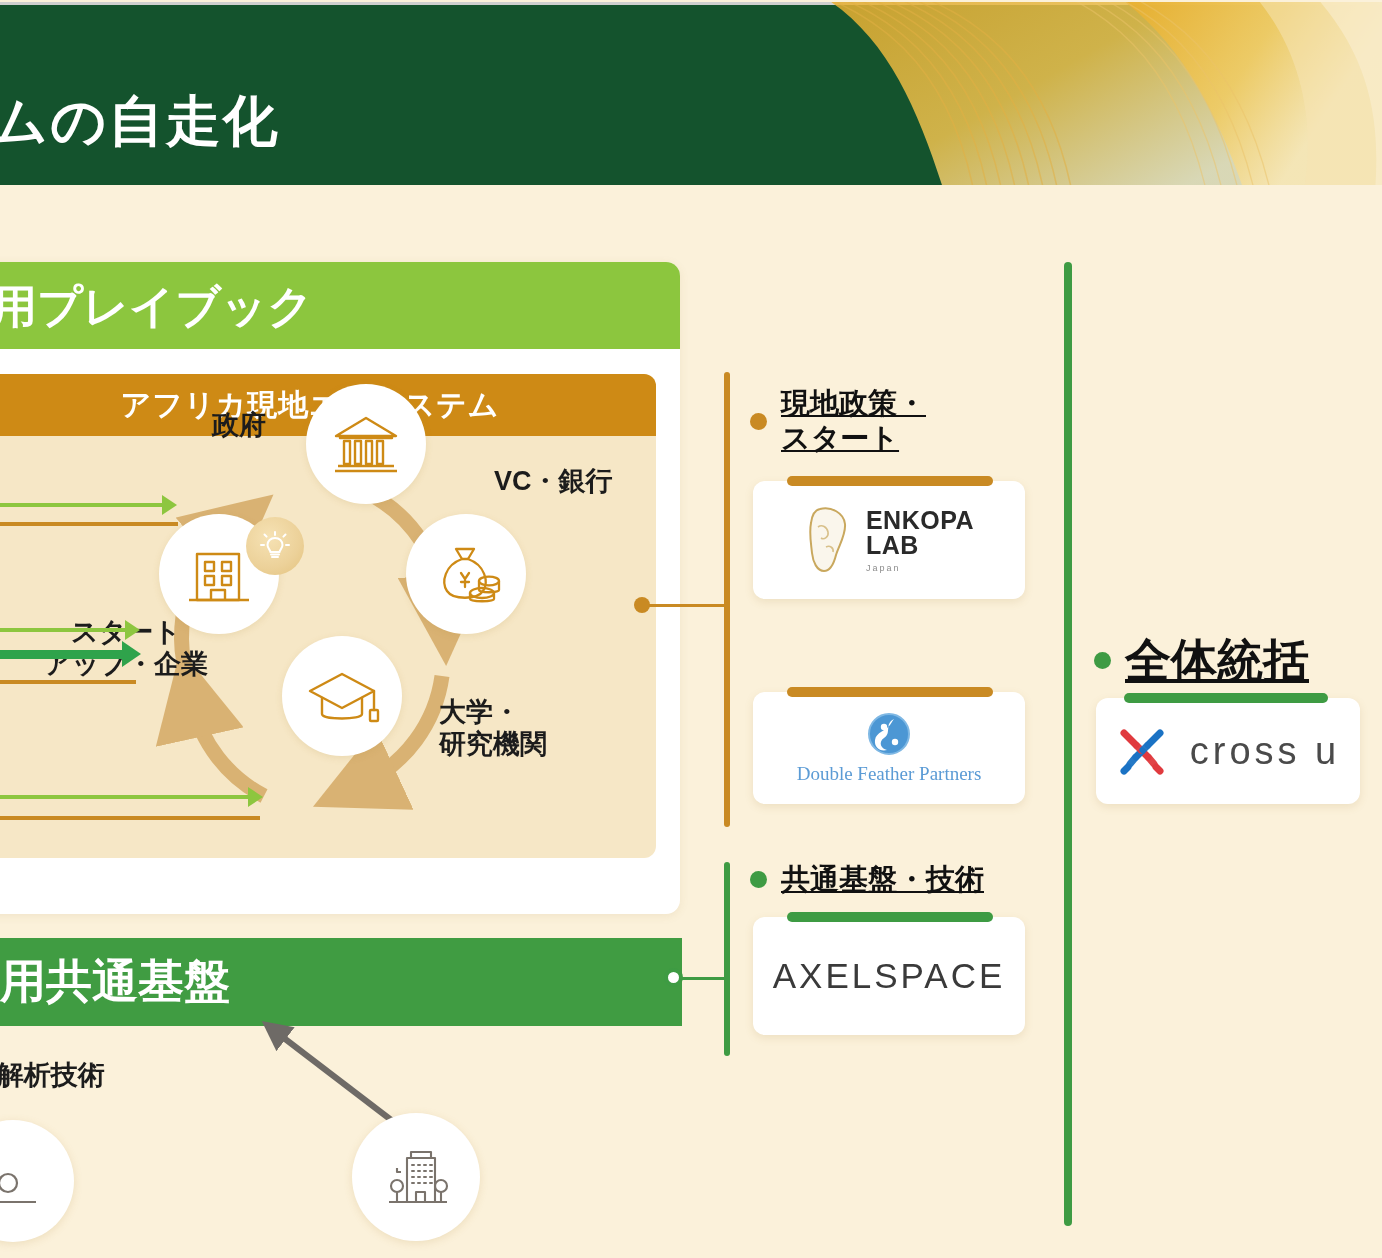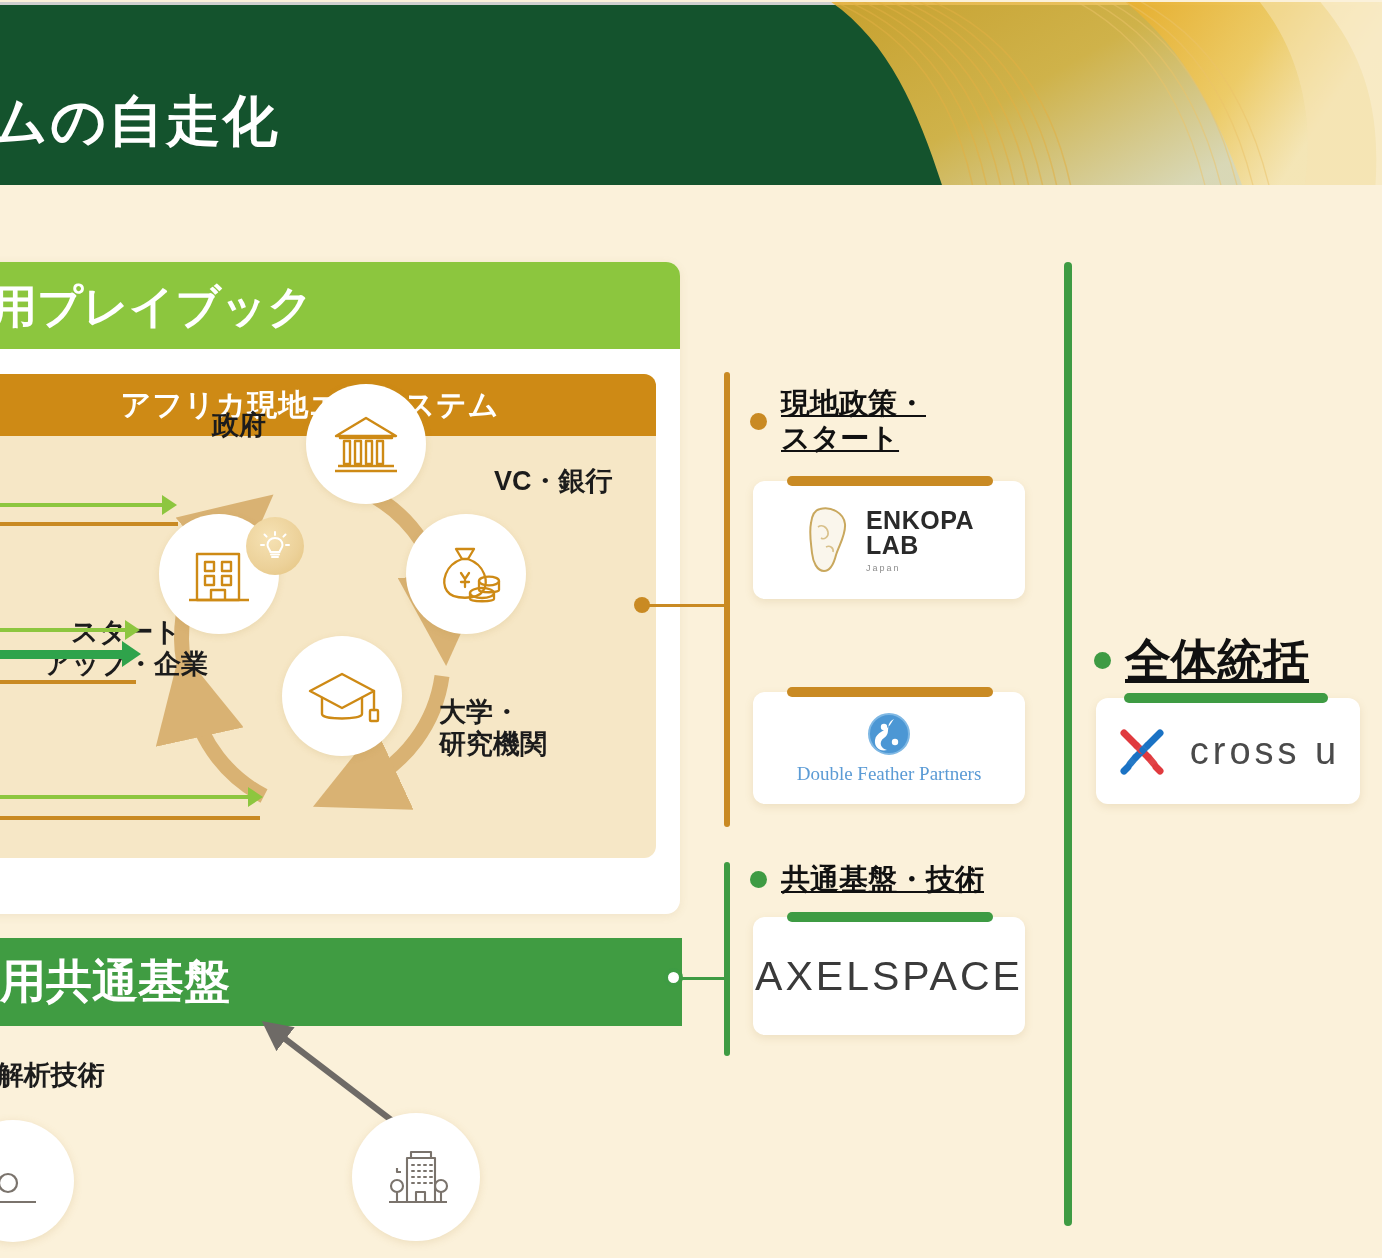--- a/index.html
+++ b/index.html
@@ -158,21 +158,21 @@
   .enkopa-wrap { display: flex; align-items: center; gap: 14px; }
   .enkopa-txt  { font-size: 25px; font-weight: 800; color: #2a2a2a; line-height: 1.02; letter-spacing: .5px; }
   .enkopa-jp   { font-size: 9px; font-weight: 400; color: #8c8c8c; letter-spacing: 2px; margin-top: 4px;}
 
   .dfp-wrap { display: flex; flex-direction: column; align-items: center; gap: 6px; }
   .dfp-txt {
     font-family: "Liberation Serif", "DejaVu Serif", serif;
     font-size: 19px; color: #5B9BD5; font-weight: 400; white-space: nowrap;
   }
   .axel-txt {
-    font-size: 41px; color: #3a3a3a; letter-spacing: 3px; font-weight: 500;
+    font-size: 35px; color: #3a3a3a; letter-spacing: 3px; font-weight: 500;
   }
   .crossu-wrap { display: flex; align-items: center; gap: 22px; }
   .crossu-txt { font-size: 38px; color: #4a4a4a; letter-spacing: 4px; }
 </style>
 </head>
 <body>
 
 <div id="stage">
 
   <div class="header">

